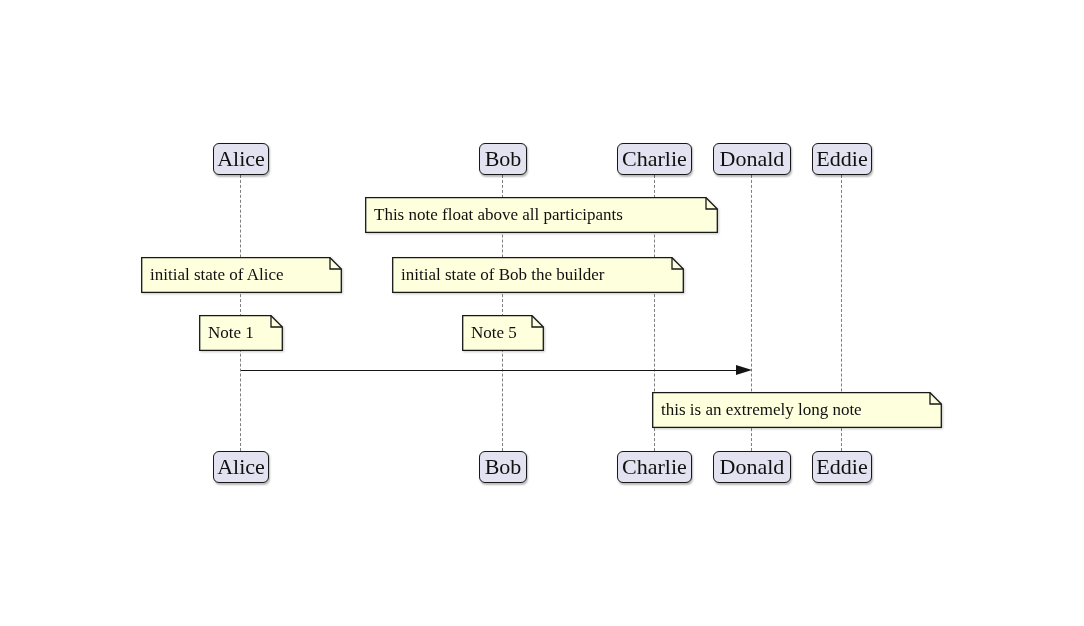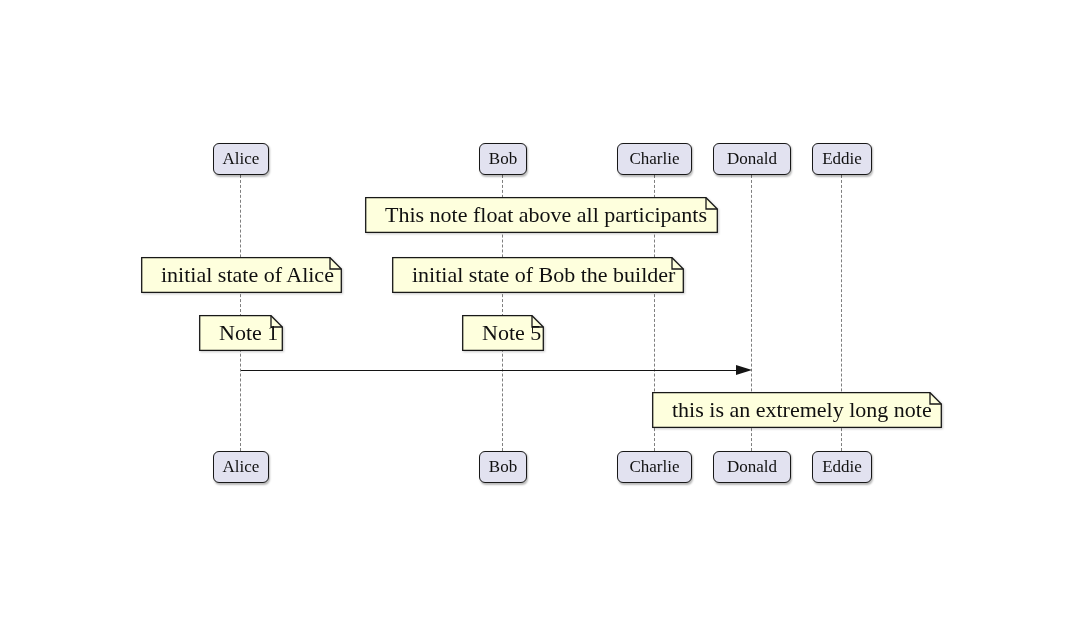--- a/index.html
+++ b/index.html
@@ -25,43 +25,43 @@
   .participant {
     position: absolute;
     height: 32px;
     box-sizing: border-box;
     background: var(--participant_fill);
     border: 1.3px solid var(--participant_border);
     border-radius: 6px;
     display: flex;
     align-items: center;
     justify-content: center;
-    font-size: 17px;
+    font-size: 22px;
     z-index: 3;
     box-shadow: 1px 1.5px 2px rgba(0,0,0,0.28);
   }
   .note {
     position: absolute;
     height: 36px;
     z-index: 2;
   }
   .note svg {
     position: absolute;
     left: 0;
     top: 0;
     filter: drop-shadow(1px 1.5px 1px rgba(0,0,0,0.22));
   }
   .note .note-text {
     position: relative;
     display: flex;
     align-items: center;
     height: 100%;
-    padding-left: 20px;
+    padding-left: 9px;
     padding-right: 16px;
-    font-size: 22px;
+    font-size: 17px;
     white-space: nowrap;
     z-index: 1;
   }
   .msg-line {
     position: absolute;
     height: 1.4px;
     background: var(--arrow);
     z-index: 1;
   }
   .msg-head {

